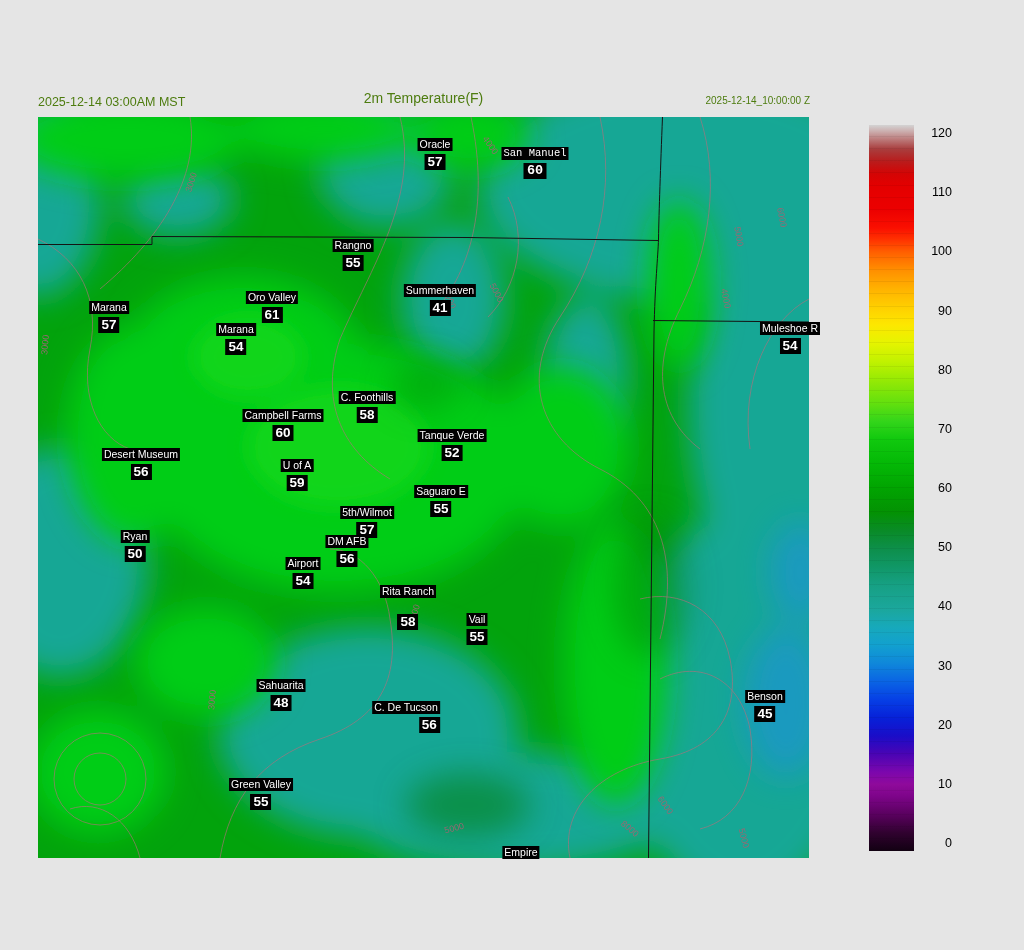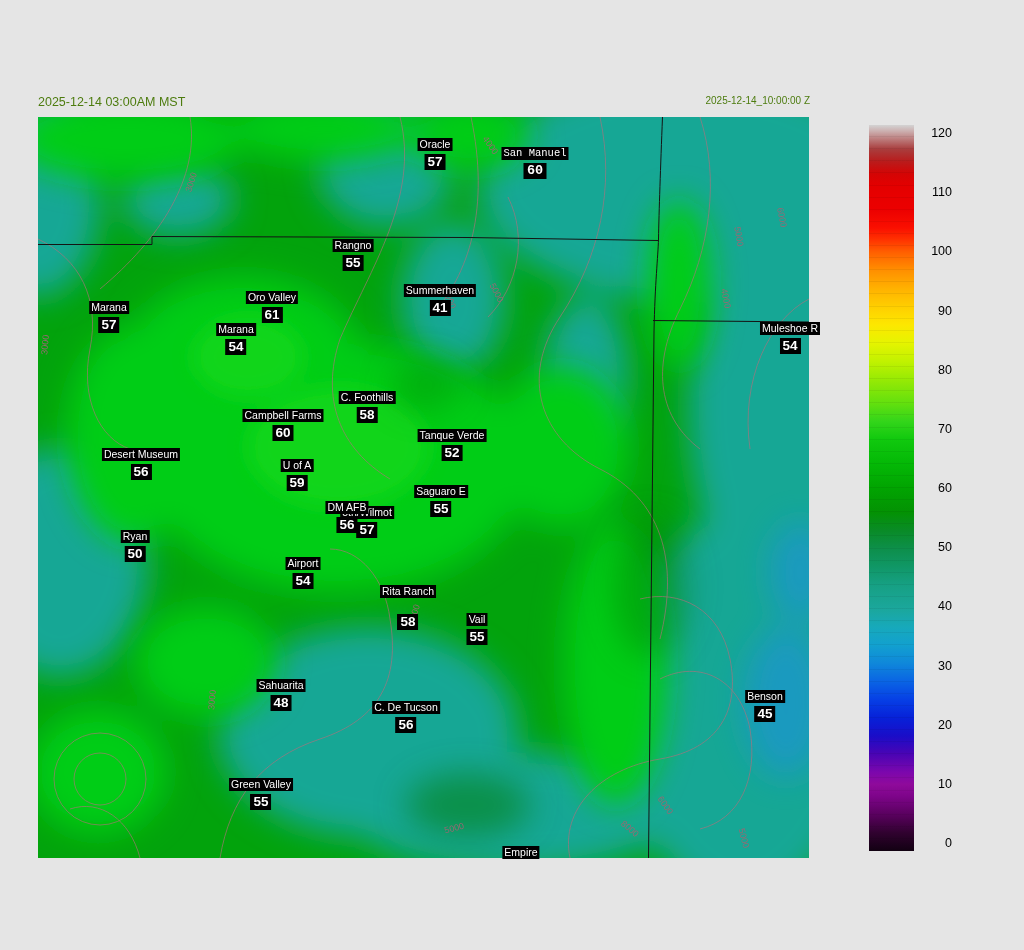--- a/index.html
+++ b/index.html
@@ -44,20 +44,21 @@
   #cbticks{position:absolute;left:910px;top:125px;width:42px;height:726px;}
   .cbtick{position:absolute;right:0;width:42px;text-align:right;
     font-size:12.5px;line-height:16px;color:#000;}
 </style>
 </head>
 <body>
 
 <div id="canvas">
 
   <div id="ts-left" class="hdr">2025-12-14 03:00AM MST</div>
+  <div id="map-title" class="hdr">2m Temperature(F)</div>
   <div id="ts-right" class="hdr">2025-12-14_10:00:00 Z</div>
 
   <div id="map">
     <svg id="field-svg" viewBox="0 0 771 741" preserveAspectRatio="none" xmlns="http://www.w3.org/2000/svg">
       <defs>
         <filter id="blur16" x="-60%" y="-60%" width="220%" height="220%">
           <feGaussianBlur stdDeviation="16"></feGaussianBlur>
         </filter>
         <filter id="blur10" x="-60%" y="-60%" width="220%" height="220%">
           <feGaussianBlur stdDeviation="10"></feGaussianBlur>
@@ -201,21 +202,21 @@
         <div class="st-val">59</div>
       </div>
       <div class="station" style="left: 329px; top: 344.5px; margin-top: 44px;">
         <div class="st-name">5th/Wilmot</div>
         <div class="st-val">57</div>
       </div>
       <div class="station" style="left: 403px; top: 367.5px;">
         <div class="st-name">Saguaro E</div>
         <div class="st-val">55</div>
       </div>
-      <div class="station" style="left: 309px; top: 384px;">
+      <div class="station" style="left: 309px; top: 418px;">
         <div class="st-name">DM AFB</div>
         <div class="st-val">56</div>
       </div>
       <div class="station" style="left: 97px; top: 412.5px;">
         <div class="st-name">Ryan</div>
         <div class="st-val">50</div>
       </div>
       <div class="station" style="left: 265px; top: 439.5px;">
         <div class="st-name">Airport</div>
         <div class="st-val">54</div>
@@ -225,21 +226,21 @@
         <div class="st-val">58</div>
       </div>
       <div class="station" style="left: 439px; top: 495.5px;">
         <div class="st-name">Vail</div>
         <div class="st-val">55</div>
       </div>
       <div class="station" style="left: 243px; top: 561.5px;">
         <div class="st-name">Sahuarita</div>
         <div class="st-val">48</div>
       </div>
-      <div class="station" style="left: 368px; top: 583.5px;">
+      <div class="station" style="left: 368px; top: 583.5px; align-items: flex-end;">
         <div class="st-name">C. De Tucson</div>
         <div class="st-val">56</div>
       </div>
       <div class="station" style="left: 727px; top: 572.5px;">
         <div class="st-name">Benson</div>
         <div class="st-val">45</div>
       </div>
       <div class="station" style="left: 223px; top: 660.5px;">
         <div class="st-name">Green Valley</div>
         <div class="st-val">55</div>

